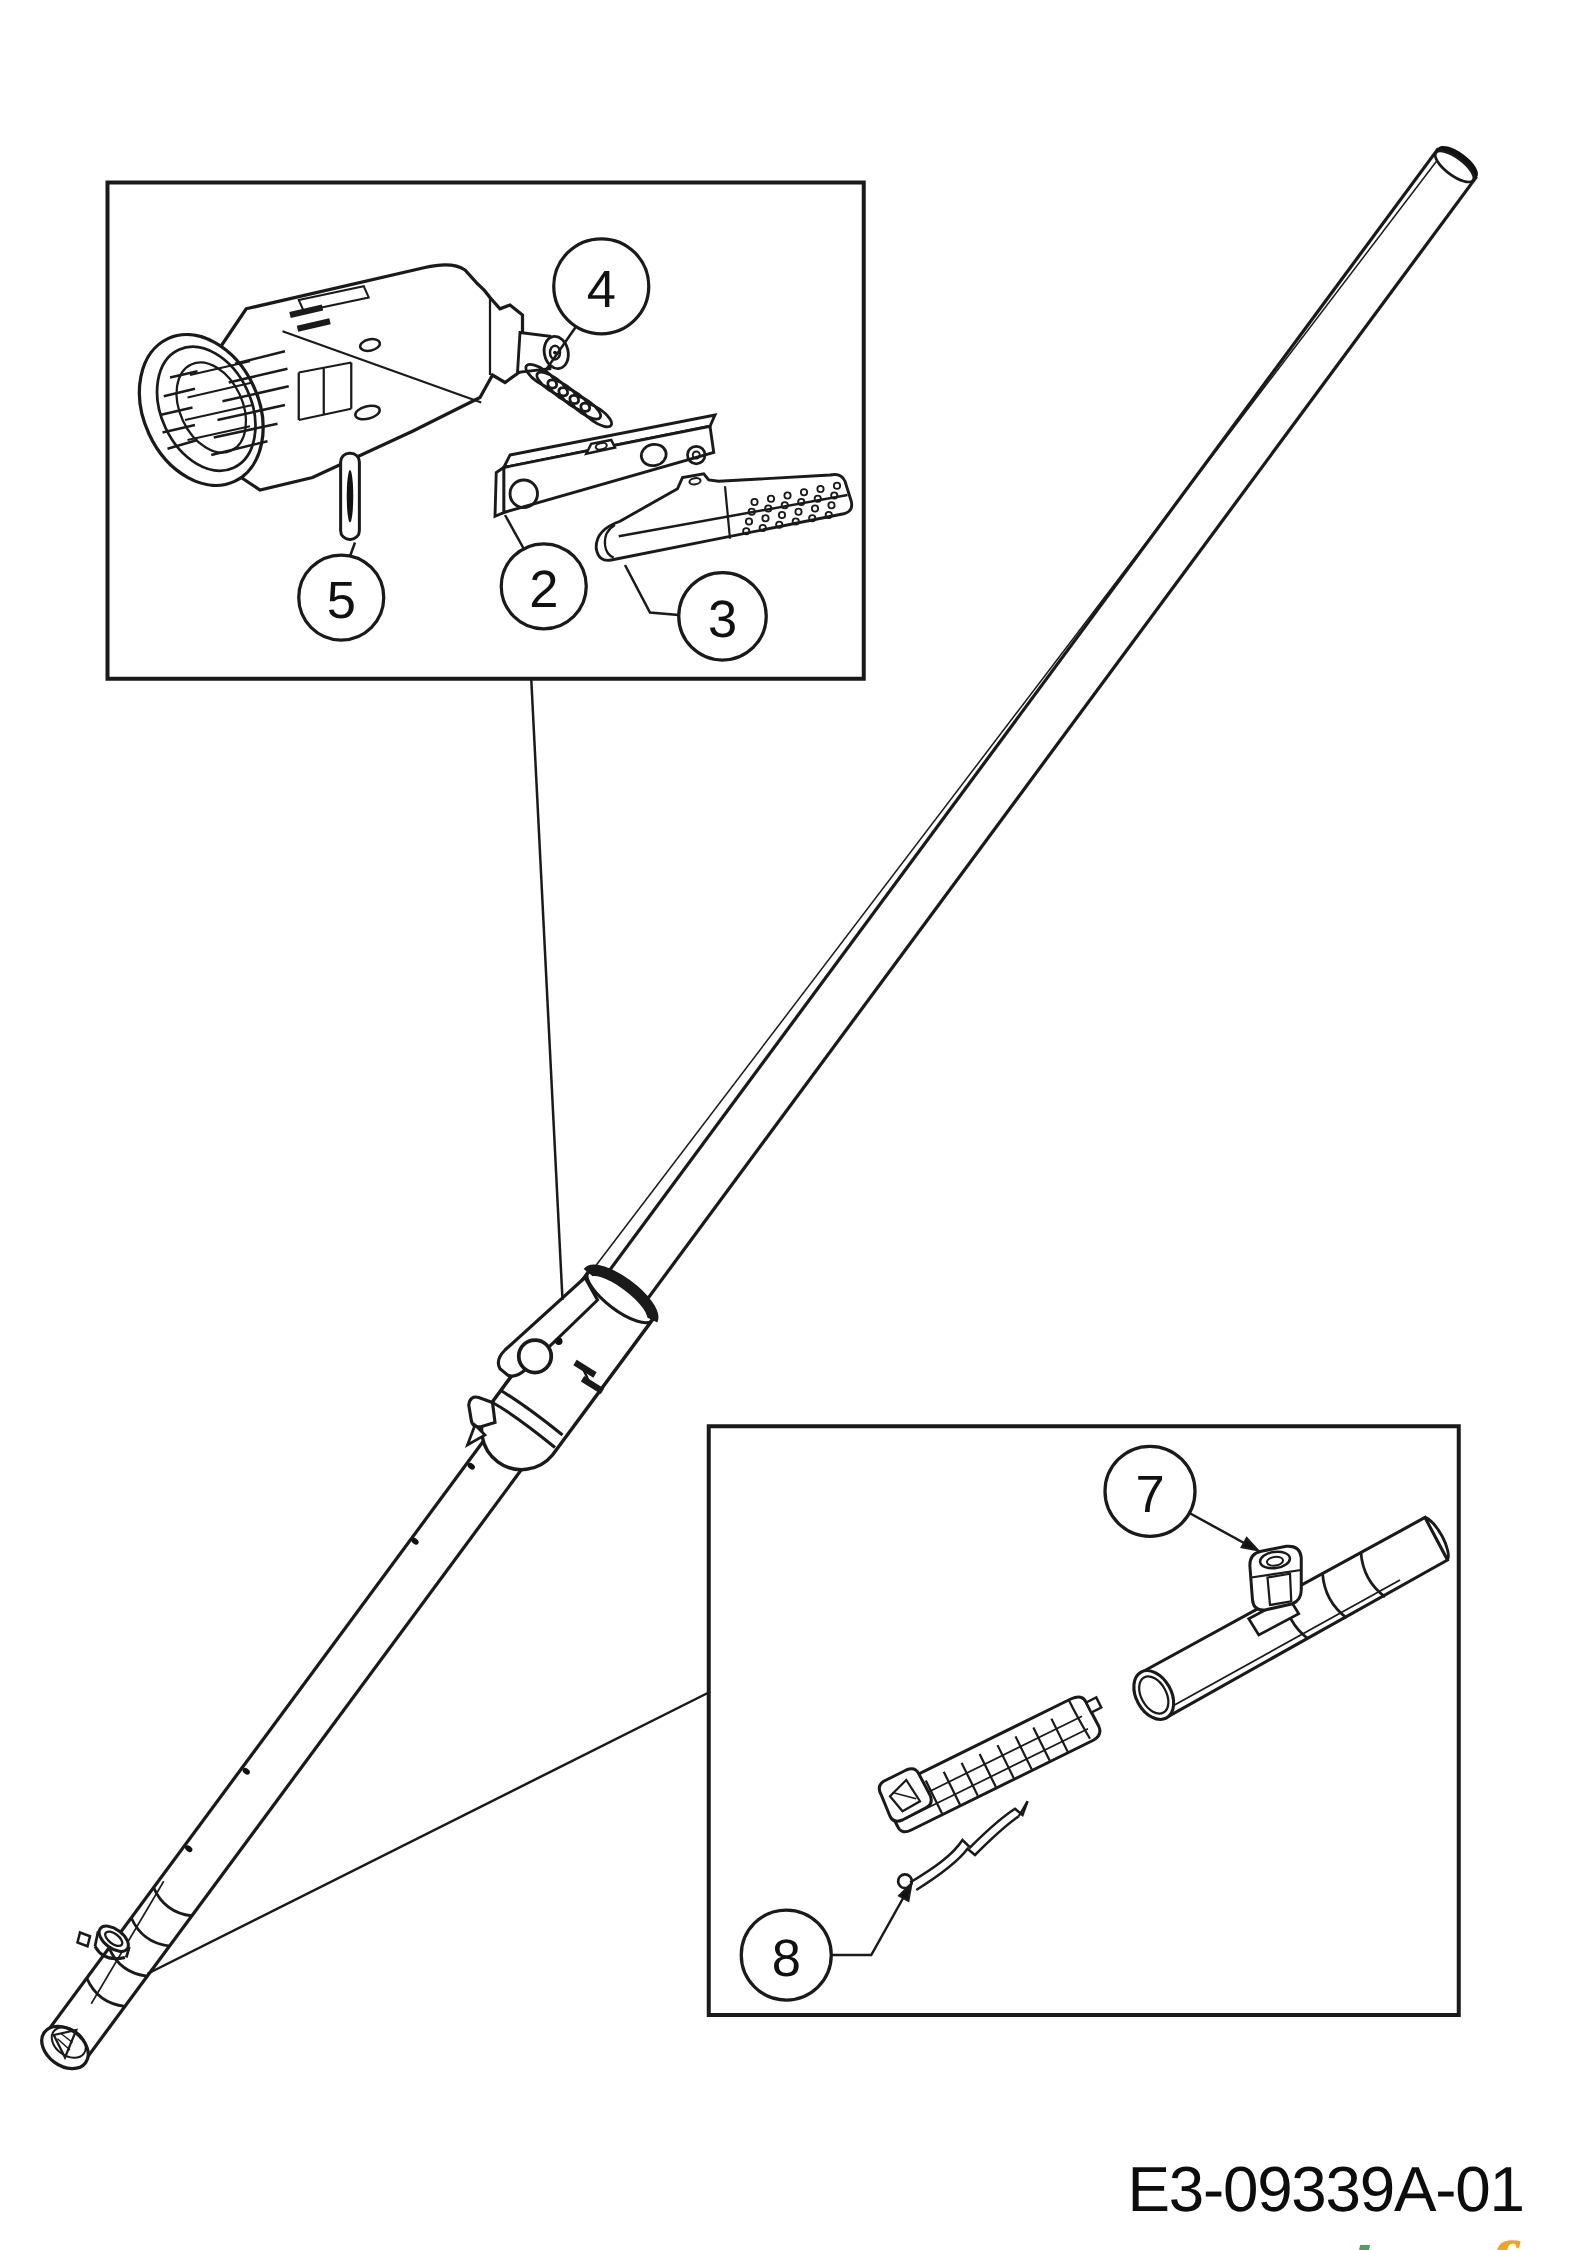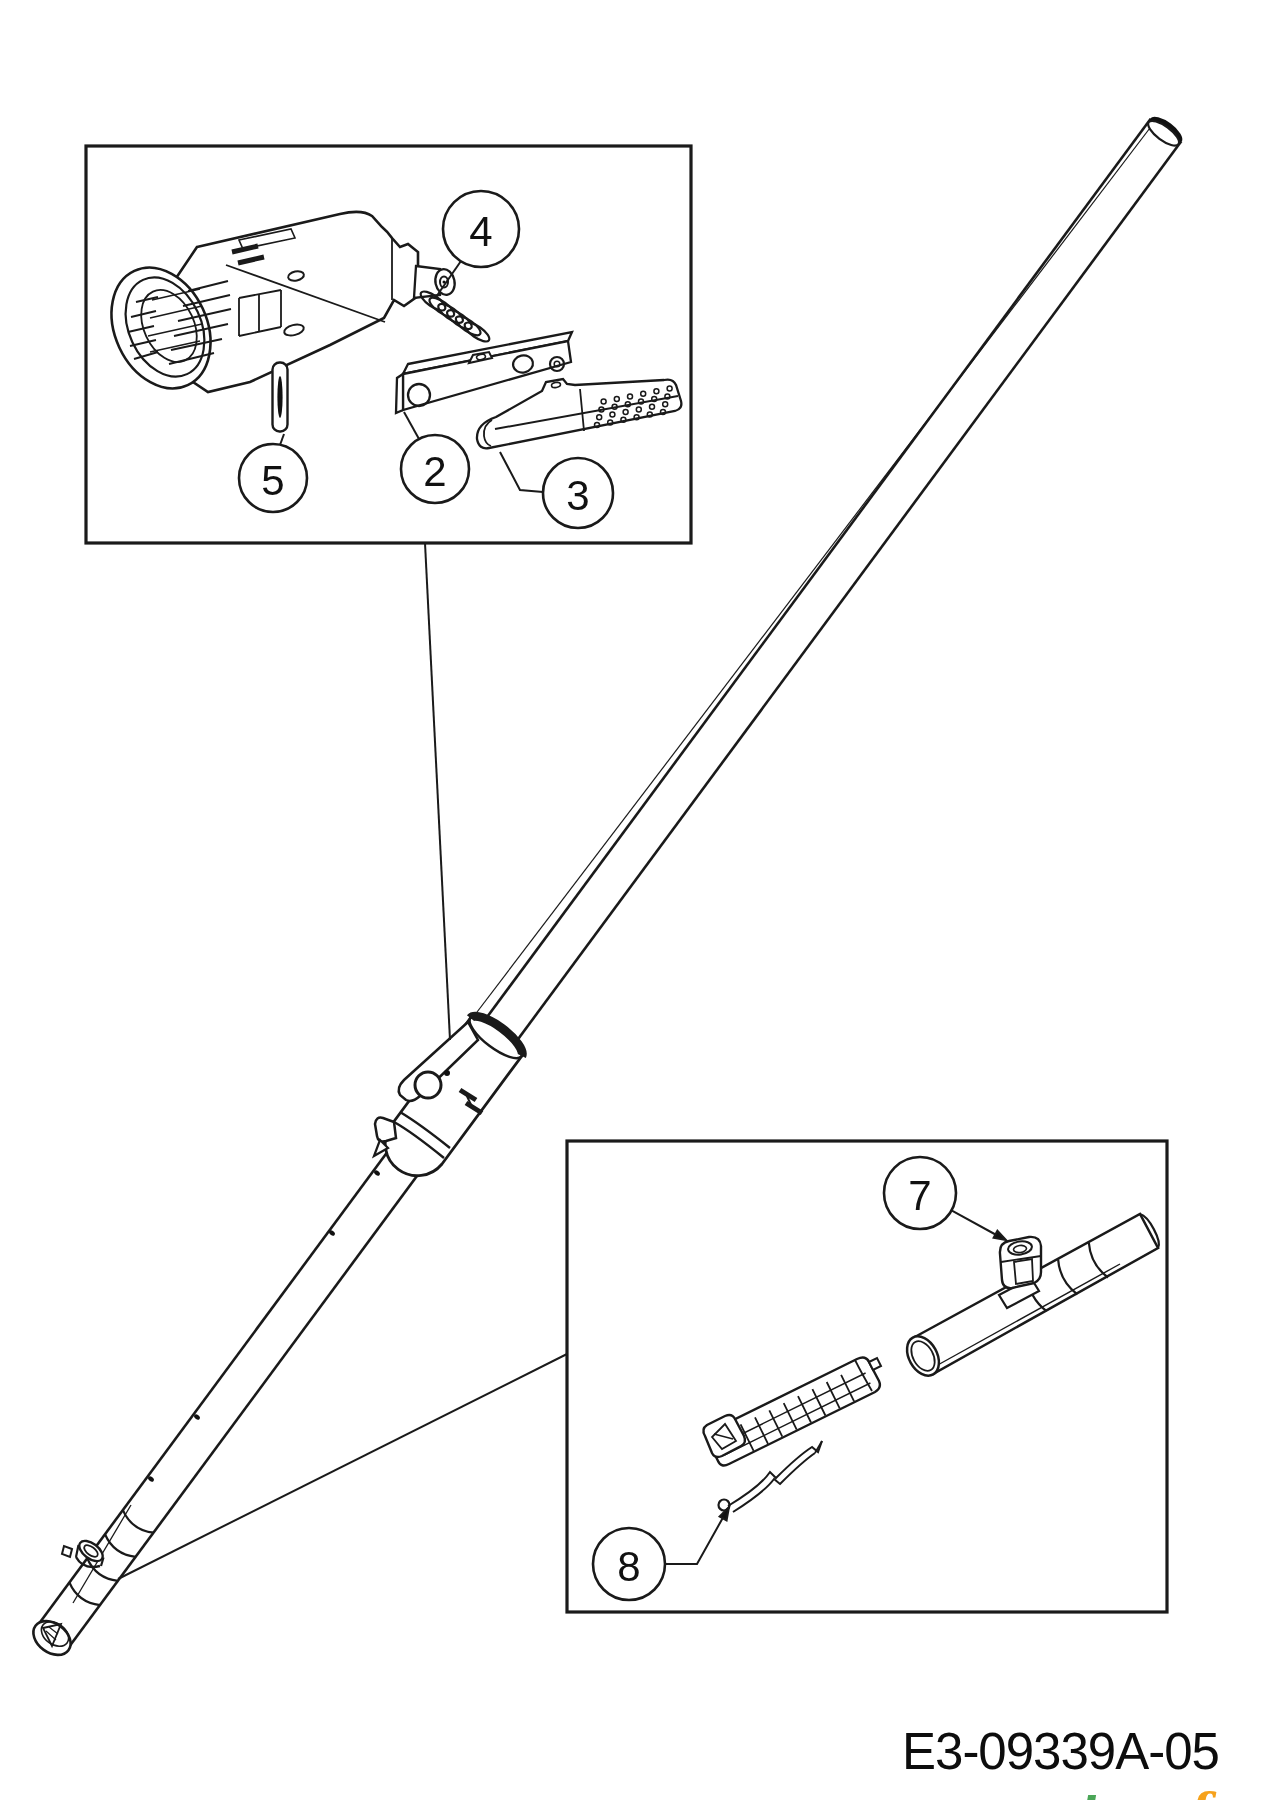--- a/index.html
+++ b/index.html
@@ -243,15 +243,15 @@
   <g>
     <circle cx="920" cy="1193" r="36" class="callout-circle"></circle>
     <text x="920" y="1195" text-anchor="middle" dominant-baseline="central" class="callout-num">7</text>
   </g>
   <g>
     <circle cx="629" cy="1564" r="36" class="callout-circle"></circle>
     <text x="629" y="1566" text-anchor="middle" dominant-baseline="central" class="callout-num">8</text>
   </g>
 </svg>
 
-  <div id="part-number">E3-09339A-05</div>
+  <div id="part-number">E3-09339A-01</div>
   <div id="watermark"><span><span style="color: rgb(107, 143, 208);">m</span><span style="color: rgb(240, 127, 184);">o</span><span style="color: rgb(74, 166, 87);">t</span><span style="color: rgb(243, 154, 196);">o</span><span style="color: rgb(72, 104, 184);">r</span><span style="color: rgb(228, 72, 58);">u</span><span style="color: rgb(246, 162, 28);">f</span></span><span class="suffix" style="color: rgb(106, 106, 85);">.de</span></div>
 </div>
 
 </body></html>

